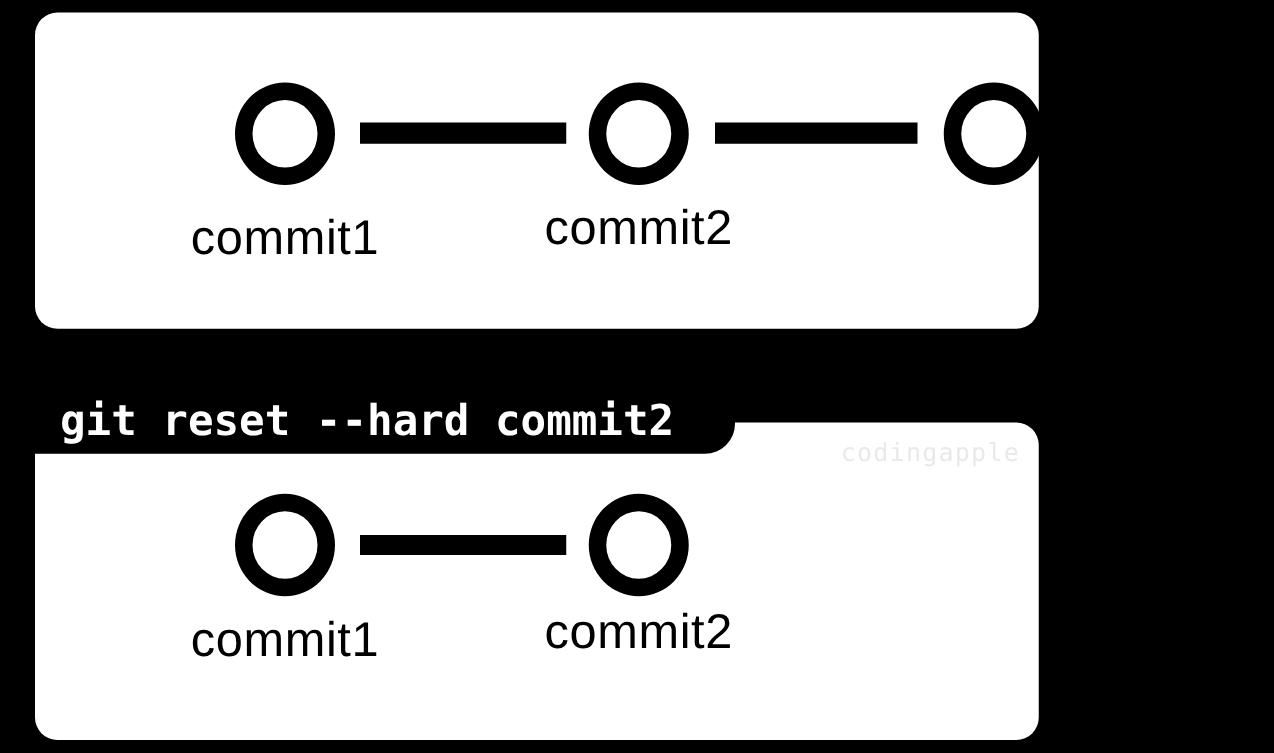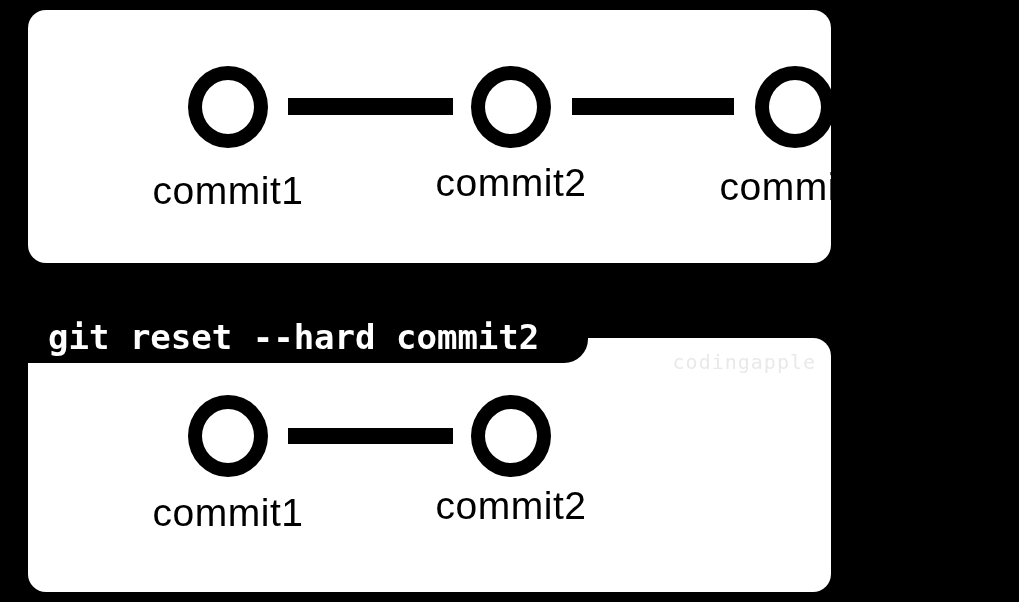--- a/index.html
+++ b/index.html
@@ -107,21 +107,20 @@
   <section class="panel panel-before">
     <div class="connector b-bar1"></div>
     <div class="connector b-bar2"></div>
 
     <div class="commit-circle b-c1"></div>
     <div class="commit-circle b-c2"></div>
     <div class="commit-circle b-c3"></div>
 
     <div class="commit-label b-l1">commit1</div>
     <div class="commit-label b-l2">commit2</div>
-    <div class="commit-label b-l3">commit3</div>
   </section>
 
   <div class="command-tab">
     <span>git reset --hard commit2</span>
   </div>
 
   <section class="panel panel-after">
     <div class="watermark">codingapple</div>
 
     <div class="connector a-bar1"></div>

